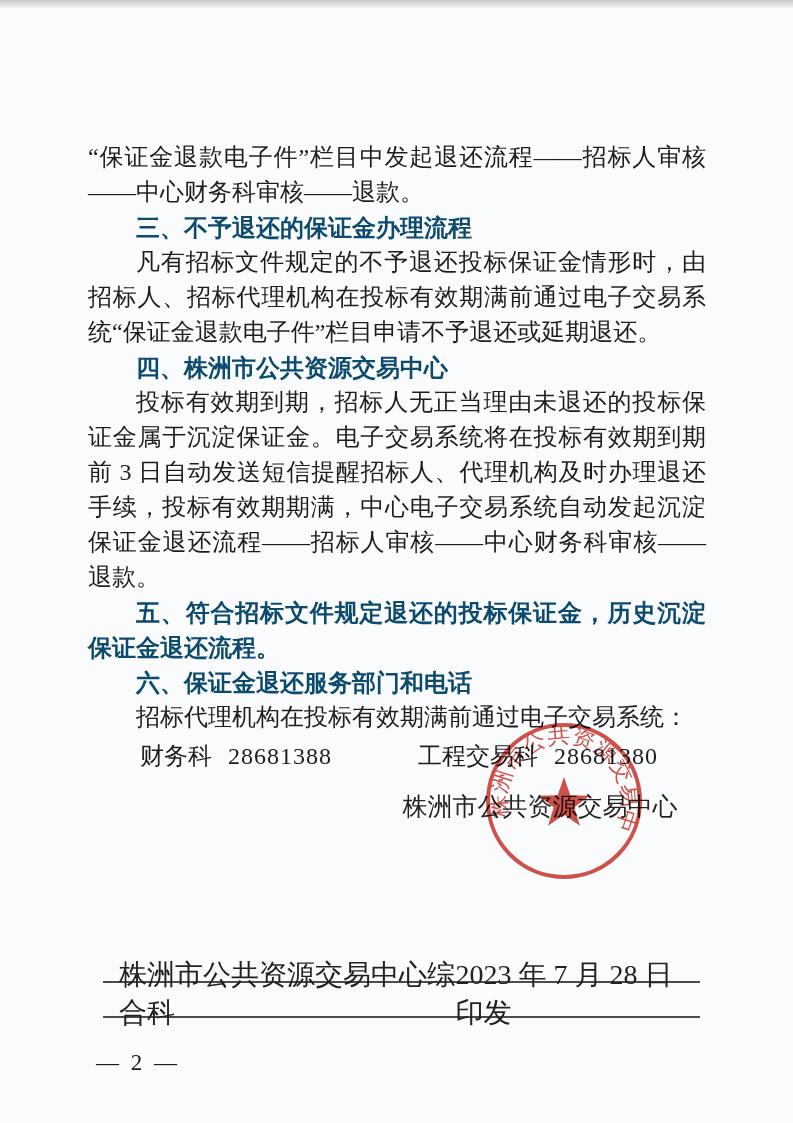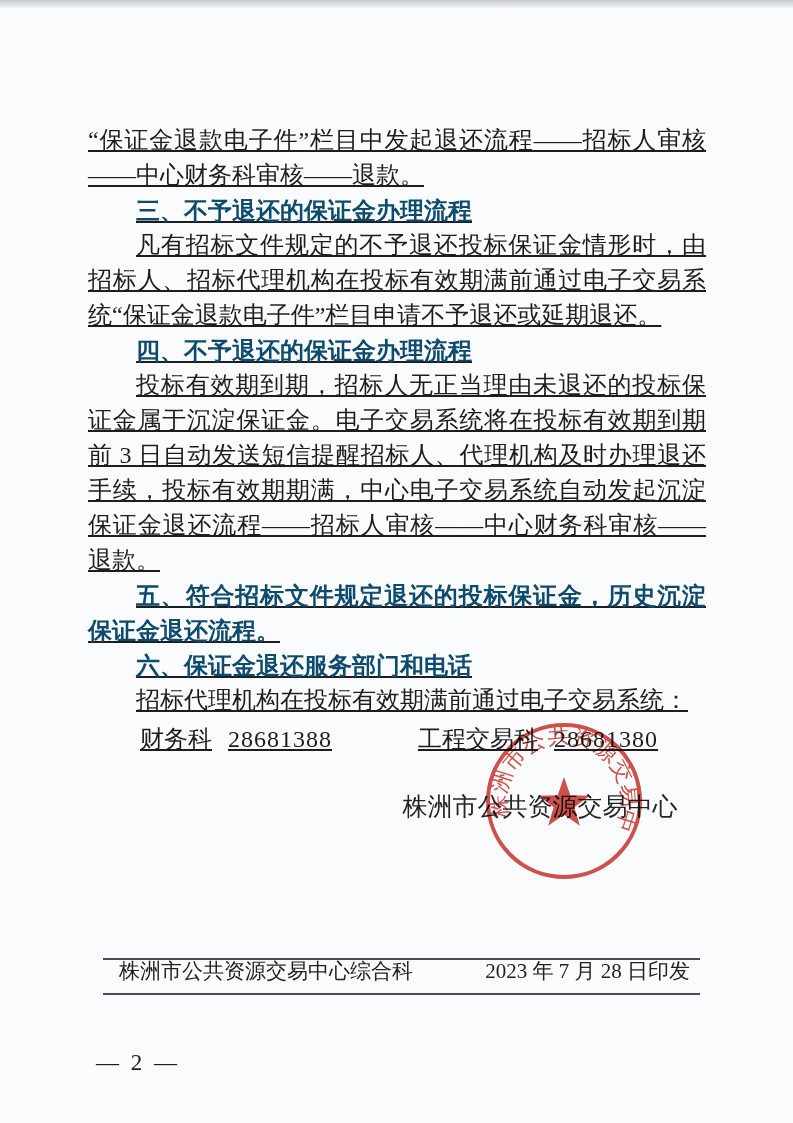--- a/index.html
+++ b/index.html
@@ -10,24 +10,23 @@
     overflow: hidden;
     font-family: "Liberation Serif", "DejaVu Serif", serif;
     color: #1d1d1f;
   }
   .scan-edge-top {
     position: absolute; top: 0; left: 0; right: 0; height: 8px;
     background: linear-gradient(#c6cacd, #f2f4f5);
   }
   .content {
     position: absolute;
-    left: 88px; top: 123px; width: 618px;
+    left: 88px; top: 140px; width: 618px;
     font-size: 24px; line-height: 35px;
     text-align: justify;
-    text-decoration: underline;
   }
   .para { margin: 0; }
   .indent { text-indent: 2em; }
   .heading {
     font-family: "Liberation Sans", "DejaVu Sans", sans-serif;
     font-weight: 700;
     color: #0c4a6e;
   }
   .contact-line { margin: 4px; white-space: nowrap; }
   .contact-dept-1 { margin-left: 2em; }
@@ -42,47 +41,47 @@
   }
   .seal {
     position: absolute;
     left: 483px; top: 720px;
     width: 162px; height: 162px;
     opacity: 0.88;
     mix-blend-mode: multiply;
   }
   .colophon {
     position: absolute;
-    left: 103px; top: 958px; width: 597px; height: 37px;
+    left: 103px; top: 981px; width: 597px; height: 37px;
     box-sizing: border-box;
     border-top: 2px solid #4a4d50;
     border-bottom: 2px solid #4a4d50;
     display: flex; align-items: center; justify-content: space-between;
     padding: 0 10px 12px 16px;
-    font-size: 21px;
+    font-size: 28px;
     color: #222225;
   }
   .page-number {
     position: absolute;
     left: 96px; top: 1050px;
     font-size: 23px;
     letter-spacing: 3px;
     color: #1d1d1f;
   }
 </style>
 </head>
 <body>
 
 <div class="scan-edge-top"></div>
 
 <div class="content">
   <p class="para">“保证金退款电子件”栏目中发起退还流程——招标人审核——中心财务科审核——退款。</p>
   <p class="para indent heading">三、不予退还的保证金办理流程</p>
   <p class="para indent">凡有招标文件规定的不予退还投标保证金情形时，由招标人、招标代理机构在投标有效期满前通过电子交易系统“保证金退款电子件”栏目申请不予退还或延期退还。</p>
-  <p class="para indent heading">四、不予退还的保证金办理流程</p>
+  <p class="para indent heading">四、株洲市公共资源交易中心</p>
   <p class="para indent">投标有效期到期，招标人无正当理由未退还的投标保证金属于沉淀保证金。电子交易系统将在投标有效期到期前 3 日自动发送短信提醒招标人、代理机构及时办理退还手续，投标有效期期满，中心电子交易系统自动发起沉淀保证金退还流程——招标人审核——中心财务科审核——退款。</p>
   <p class="para indent heading">五、符合招标文件规定退还的投标保证金，历史沉淀保证金退还流程。</p>
   <p class="para indent heading">六、保证金退还服务部门和电话</p>
   <p class="para indent">招标代理机构在投标有效期满前通过电子交易系统：</p>
   <p class="para contact-line">
     <span class="contact-dept-1">财务科</span><span class="contact-phone">28681388</span><span class="contact-dept-2">工程交易科</span><span class="contact-phone">28681380</span>
   </p>
 </div>
 
 <div class="signature">

